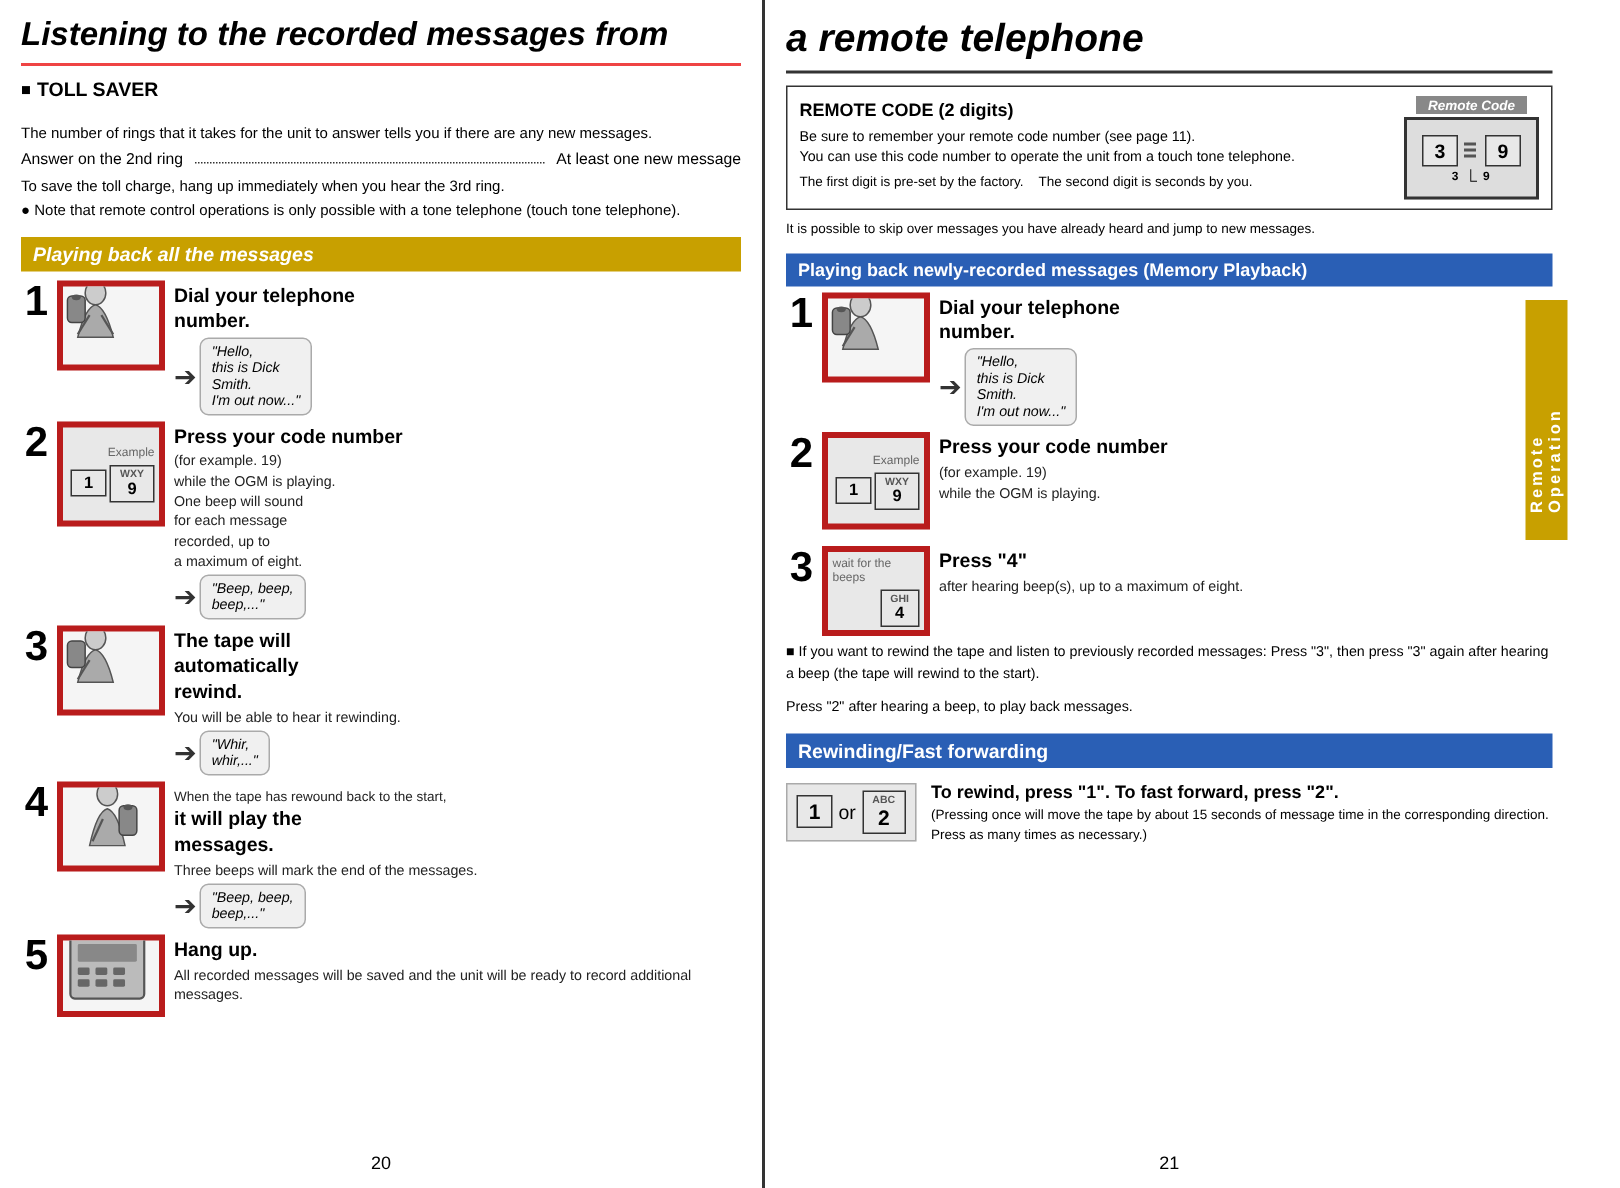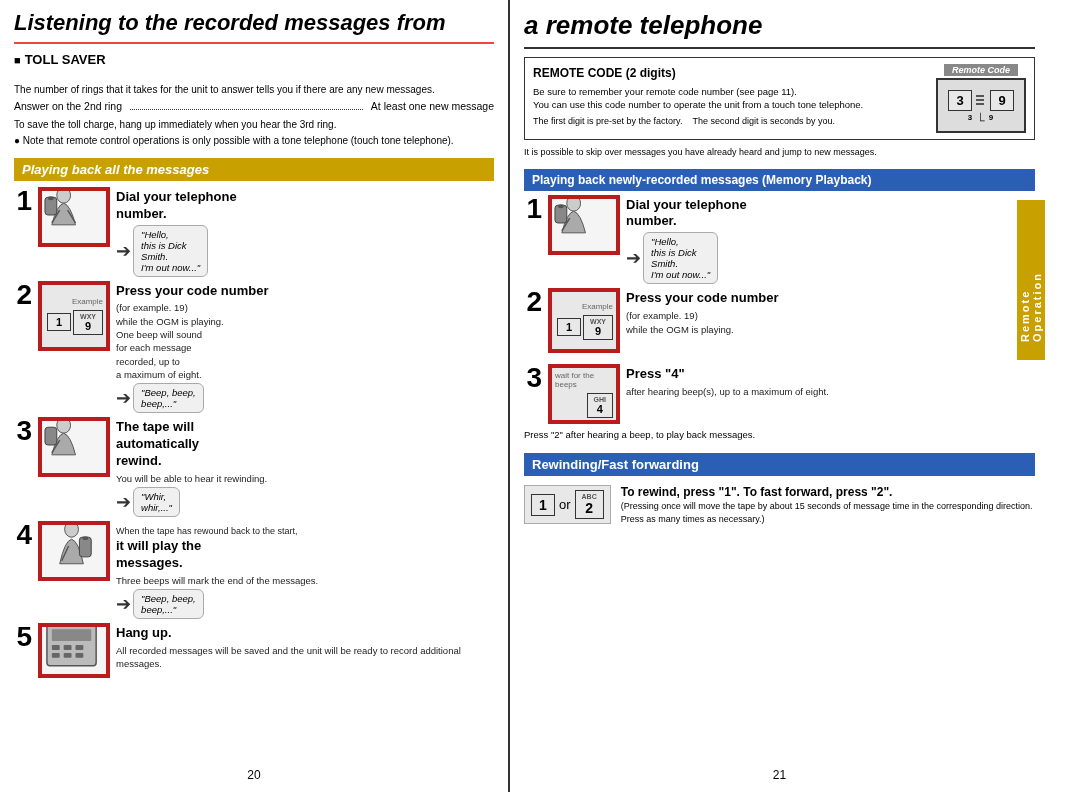--- a/index.html
+++ b/index.html
@@ -547,20 +547,23 @@
           </div>
         </div>
         <div class="step-content">
           <div class="step-title">Press "4"</div>
           <div class="step-desc">after hearing beep(s), up to a maximum of eight.</div>
         </div>
       </div>
 
     </div>
 
+    <div class="info-note" style="margin-top:4px; font-size:9.5px; line-height:1.5;">
+      <span>■ If you want to rewind the tape and listen to previously recorded messages: Press "3", then press "3" again after hearing a beep (the tape will rewind to the start).</span>
+    </div>
     <div class="info-note">Press "2" after hearing a beep, to play back messages.</div>
 
     <div class="rewinding-banner">Rewinding/Fast forwarding</div>
 
     <div style="display:flex; align-items:center; gap:10px; margin-top:4px;">
       <div style="border:1px solid #aaa; padding:4px 6px; background:#e8e8e8; display:flex; align-items:center; gap:4px;">
         <div class="code-key">
           <span class="code-key-label"></span>
           <span style="font-size:14px;">1</span>
         </div>

